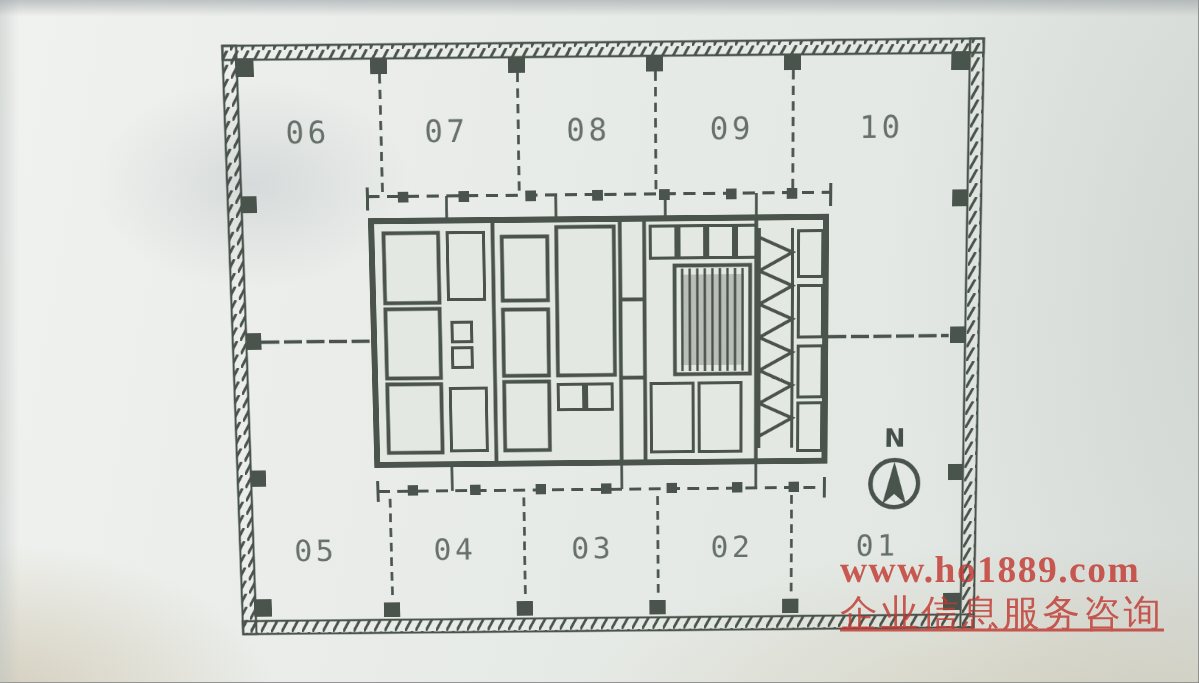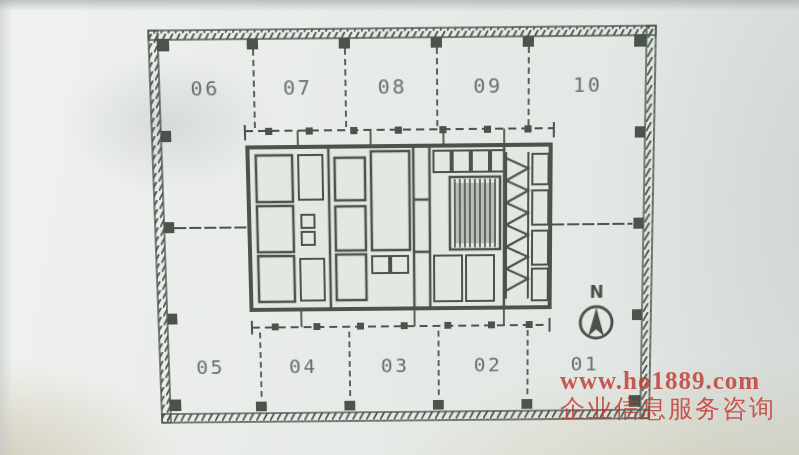--- a/index.html
+++ b/index.html
@@ -32,21 +32,21 @@
   .watermark{
     position:absolute;left:560px;top:368px;width:239px;
     color:#c13a32;opacity:.82;pointer-events:none;line-height:1.0;
   }
   .watermark .url{
     font-family:"Liberation Serif",serif;
     font-size:25px;letter-spacing:1px;white-space:nowrap;font-weight:bold;
   }
   .watermark .caption{
     font-family:"DejaVu Sans",sans-serif;
-    font-size:25px;letter-spacing:2px;margin-top:3px;white-space:nowrap;
+    font-size:25px;letter-spacing:2px;margin-top:3px;white-space:nowrap;text-decoration:underline;
   }
 </style>
 </head>
 <body>
 
 <div class="photo">
 
   <div class="plan">
     <svg width="799" height="455" viewBox="0 0 799 455">
       <defs>

